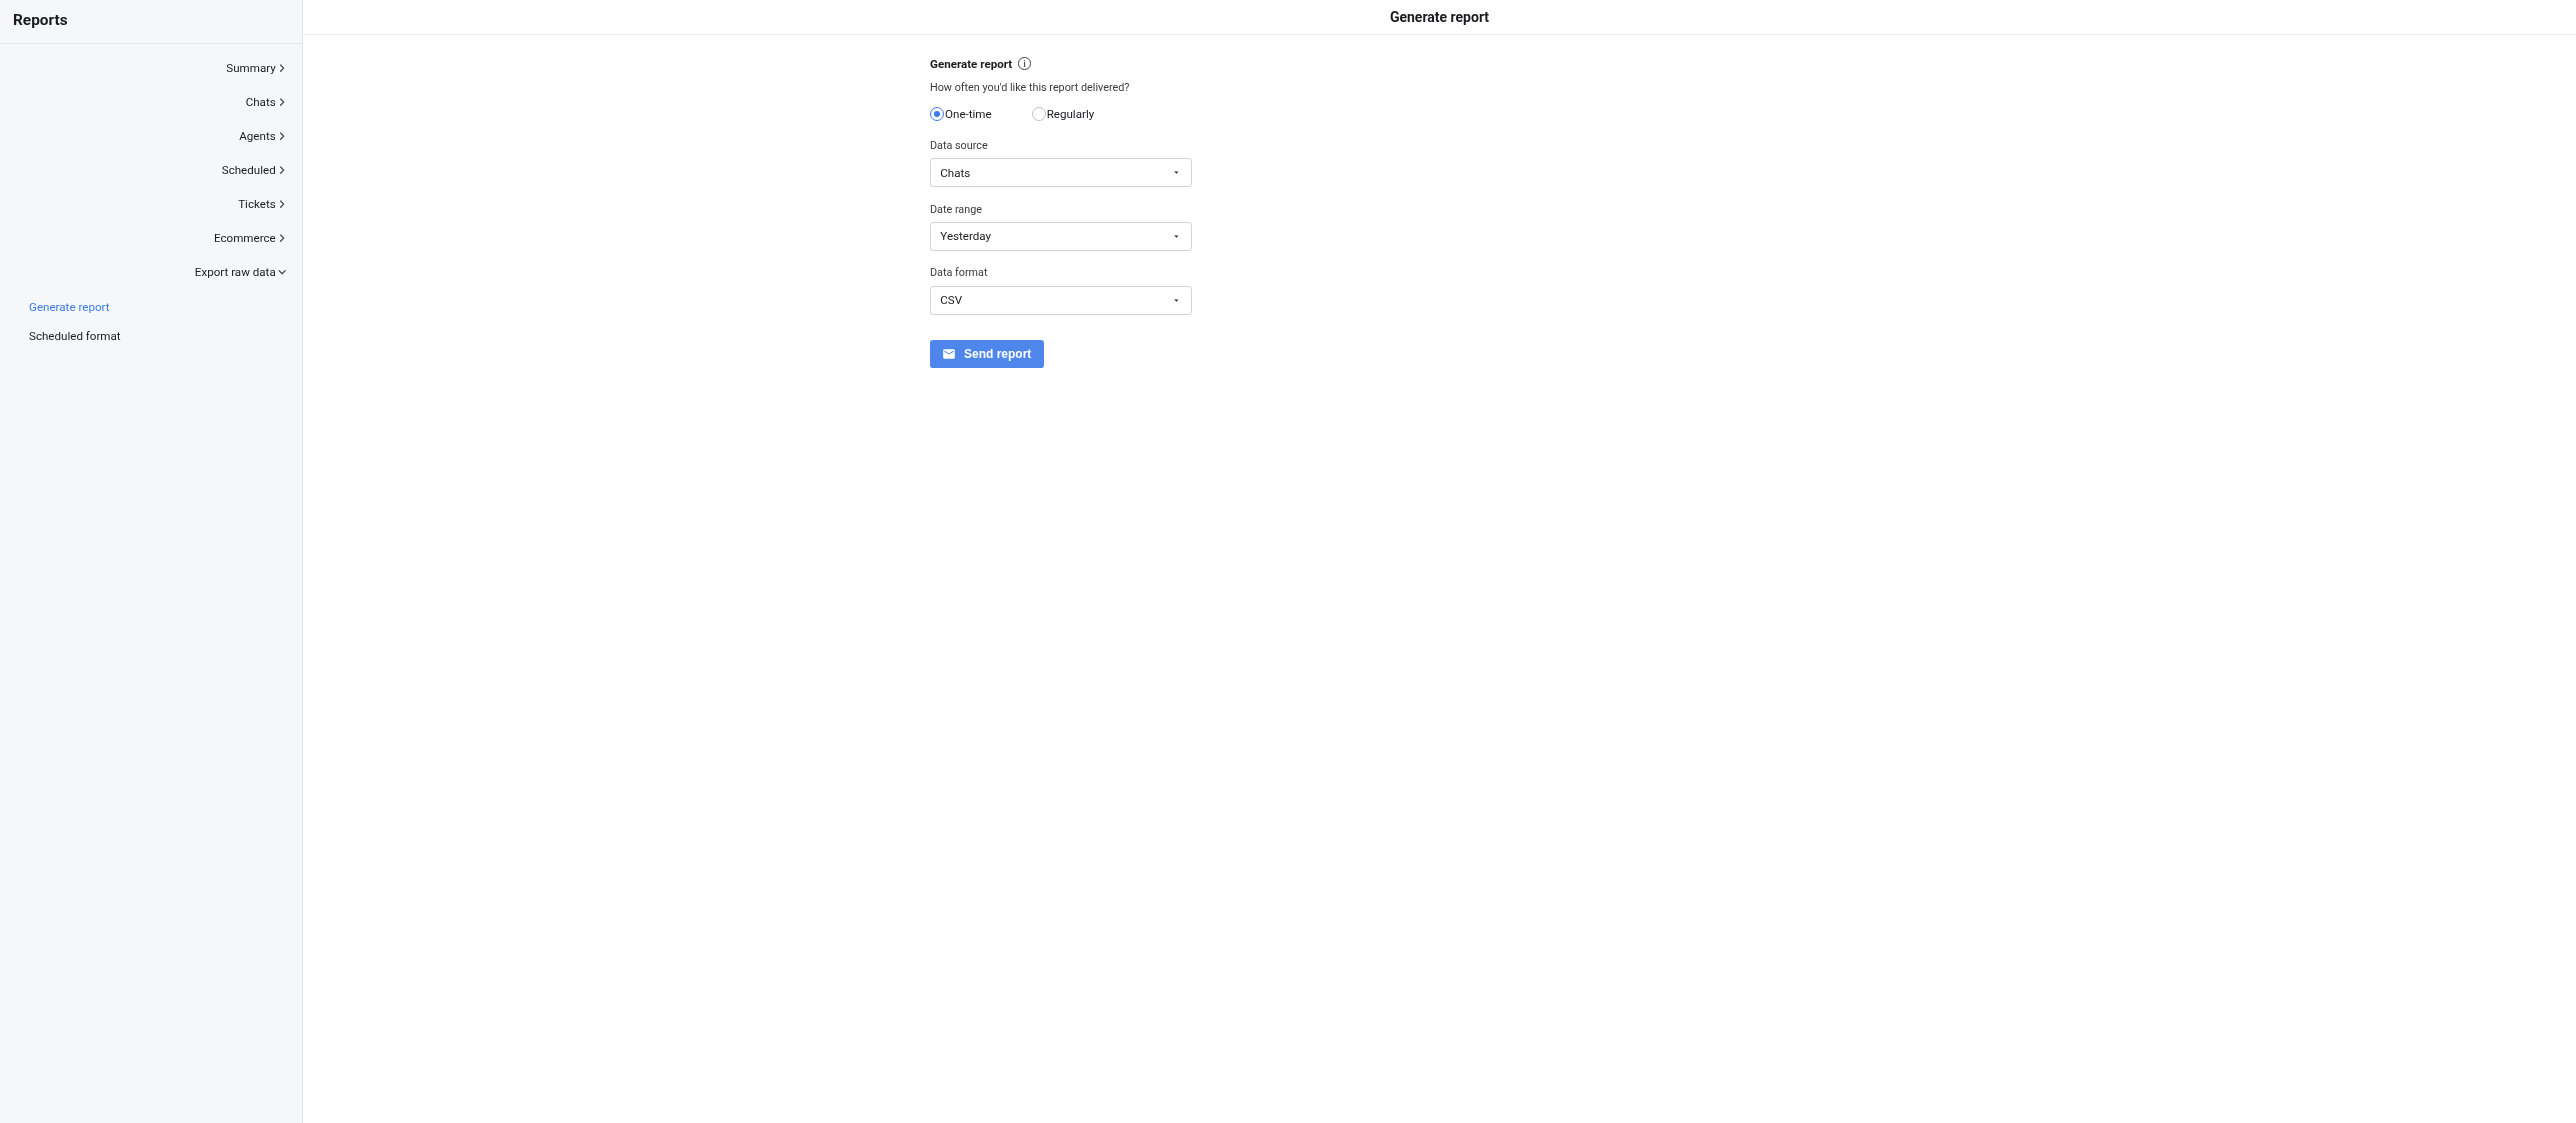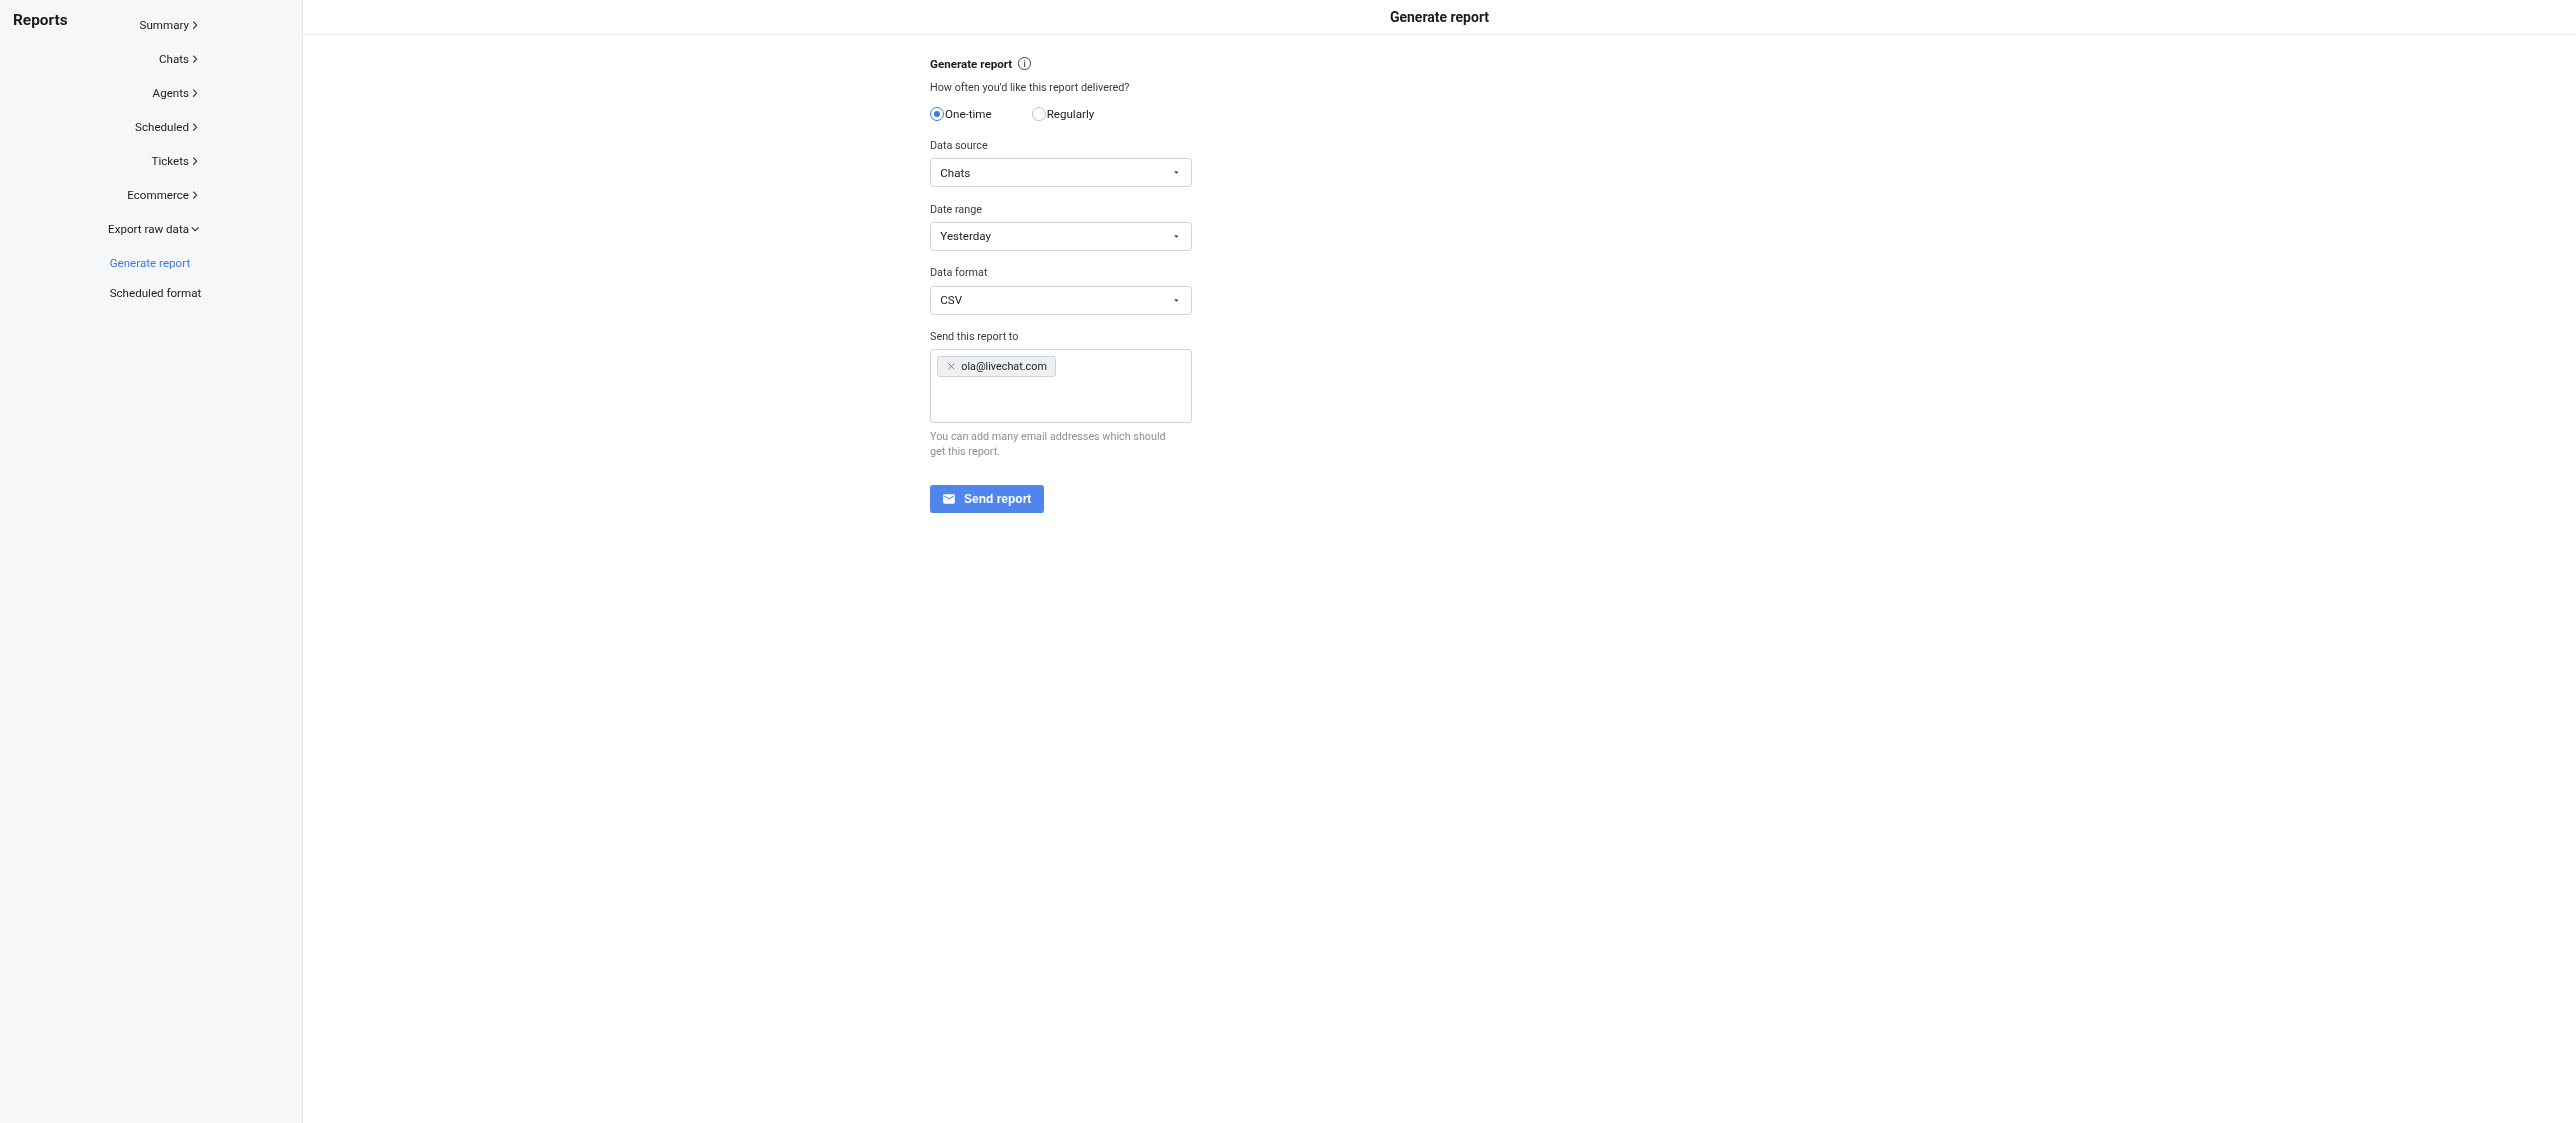--- a/index.html
+++ b/index.html
@@ -11,20 +11,21 @@
       font-size: 11.6px;
     }
     .app { display: flex; height: 100%; }
     
     .sidebar {
       width: 303px;
       flex-shrink: 0;
       background: #f6f7f8;
       border-right: 0.8px solid #e3e5e8;
       display: flex;
+      flex-direction: column;
     }
     .sidebar-title {
       padding: 10.8px 13px 14px;
       font-size: 15.4px;
       font-weight: 700;
       color: #1b1b20;
     }
     .divider { height: 0.8px; background: #e3e5e8; }
     .nav { padding: 7.7px 0; }
     .nav-item {
@@ -282,35 +283,20 @@
           <div class="select">
             <span>CSV</span>
             <span class="caret-down">
               <svg class="i14" viewBox="0 0 24 24" fill="currentColor">
                   <path d="M7 10l5 5 5-5z"></path>
                 </svg>
             </span>
           </div>
         </div>
 
-        <div class="field">
-          <div class="field-label">Send this report to</div>
-          <div class="tokens-box">
-            <span class="token">
-              <span class="token-x">
-                <svg class="i14" viewBox="0 0 24 24" fill="none" stroke="currentColor" stroke-width="2" stroke-linecap="round">
-                    <line x1="18" y1="6" x2="6" y2="18"></line>
-                    <line x1="6" y1="6" x2="18" y2="18"></line>
-                  </svg>
-              </span>
-              <span>ola@livechat.com</span>
-            </span>
-          </div>
-          <div class="hint">You can add many email addresses which should get this report.</div>
-        </div>
 
         <div class="send-row">
           <button class="btn-primary">
             <span class="envelope">
               <svg class="i18" viewBox="0 0 24 24" fill="currentColor">
                   <path d="M20 4H4a2 2 0 0 0-2 2v12a2 2 0 0 0 2 2h16a2 2 0 0 0 2-2V6a2 2 0 0 0-2-2zm0 4-8 5-8-5V6l8 5 8-5v2z"></path>
                 </svg>
             </span>
             <span>Send report</span>
           </button>

